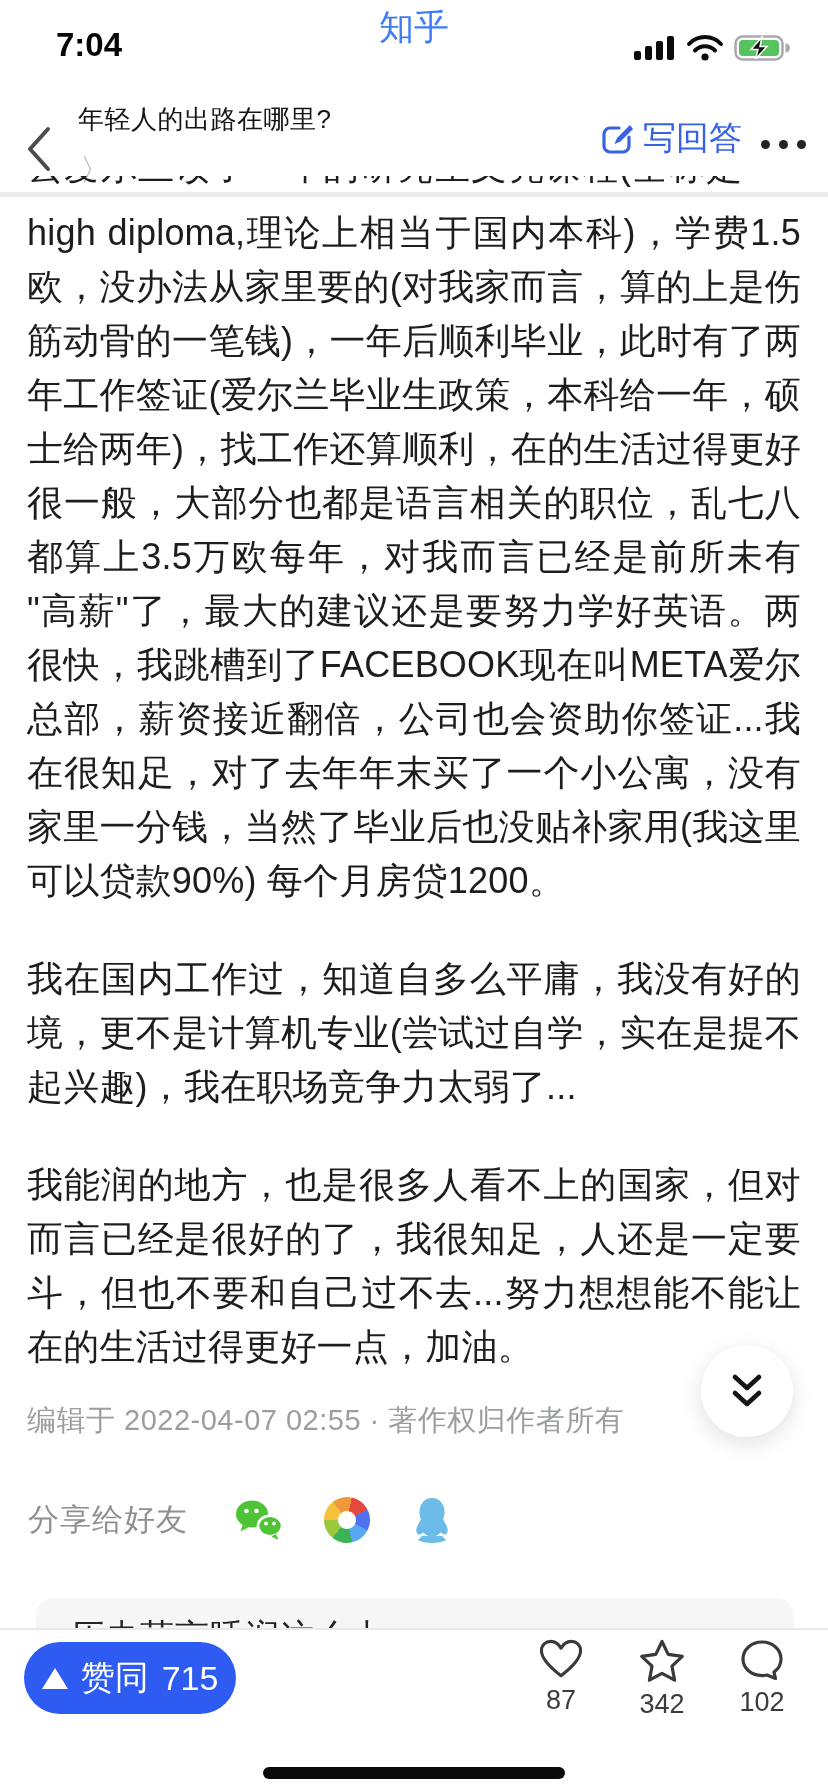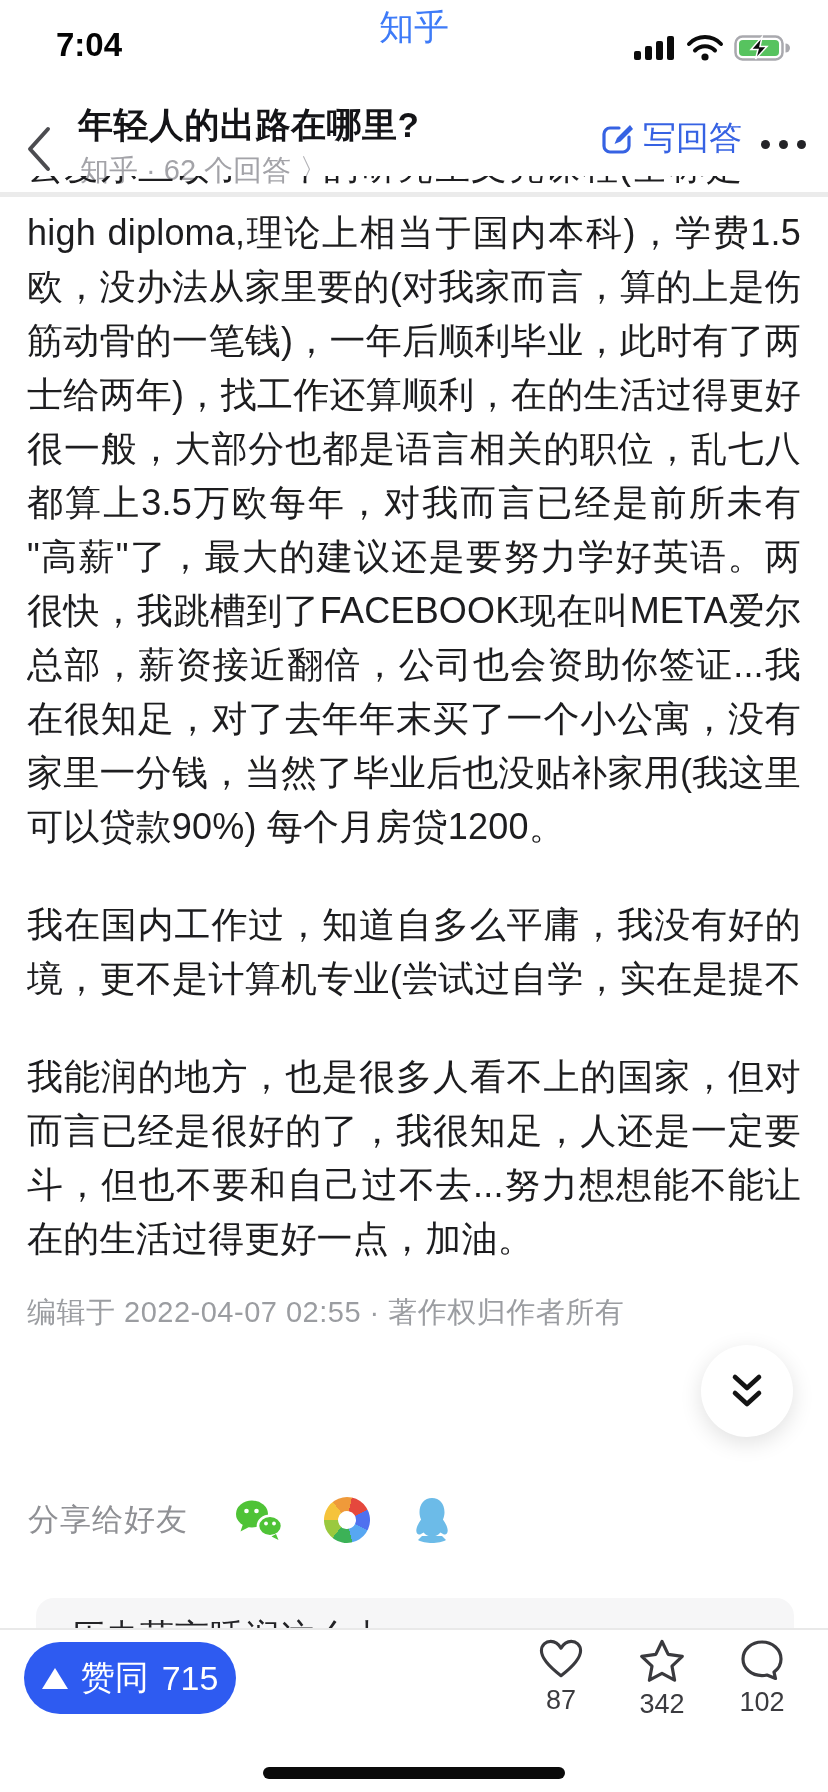--- a/index.html
+++ b/index.html
@@ -8,21 +8,21 @@
     background:#ffffff;
     font-family:"Liberation Sans","DejaVu Sans",sans-serif;
     -webkit-font-smoothing:antialiased;
   }
   
   .time{position:absolute;left:56px;top:26px;font-size:33px;font-weight:700;color:#050505;}
   .app-label{position:absolute;left:0;right:0;top:4px;text-align:center;font-size:35px;font-weight:500;color:#3e7bf8;}
   .status-icons{position:absolute;right:38px;top:34px;display:flex;align-items:center;gap:10px;}
   
   .back-btn{position:absolute;left:24px;top:124px;width:34px;height:52px;}
-  .q-title{position:absolute;left:78px;top:102px;font-size:35px;font-weight:700;color:#141417;letter-spacing:0.5px;}
+  .q-title{position:absolute;left:78px;top:102px;font-size:26px;font-weight:400;color:#141417;letter-spacing:0.5px;}
   .q-sub{position:absolute;left:80px;top:150px;font-size:29px;color:#a3a3a8;display:flex;align-items:center;gap:8px;}
   .q-sub .chev{font-size:30px;color:#b4b4b8;}
   .write-answer{position:absolute;right:86px;top:116px;display:flex;align-items:center;gap:8px;color:#3662e3;font-size:33px;font-weight:500;justify-content:flex-end;}
   .more-dots{position:absolute;right:22px;top:134px;display:flex;gap:9px;align-items:center;height:20px;}
   .more-dots span{width:9px;height:9px;border-radius:50%;background:#232327;}
   .header-divider{position:absolute;left:0;right:0;top:192px;height:5px;background:#ebebeb;}
   
   .clip-line{position:absolute;left:27px;right:27px;top:176px;height:12px;overflow:hidden;}
   .clip-line span{display:block;font-size:36px;line-height:40px;margin-top:-29px;color:#1d1d1f;letter-spacing:1px;}
   .answer-body{position:absolute;left:27px;right:27px;top:206px;}
@@ -81,21 +81,20 @@
   </svg>
 </div>
 
 <div class="back-btn">
   <svg width="30" height="50" viewBox="0 0 30 50">
     <polyline points="24,5 6,25 24,45" fill="none" stroke="#4c4c50" stroke-width="4" stroke-linecap="round" stroke-linejoin="round"></polyline>
   </svg>
 </div>
 <div class="q-title">年轻人的出路在哪里?</div>
 <div class="q-sub">
-  <span>知乎 · 62 个回答</span>
   <span class="chev">〉</span>
 </div>
 <div class="write-answer">
   <svg width="36" height="36" viewBox="0 0 36 36">
     <path d="M20,7 H11 a6,6 0 0 0 -6,6 v12 a6,6 0 0 0 6,6 h13 a6,6 0 0 0 6,-6 V16" fill="none" stroke="#3662e3" stroke-width="3.2" stroke-linecap="round"></path>
     <path d="M31,4 L18,17 l-2.5,6 6,-2.5 L34,8 Z" fill="#3662e3"></path>
   </svg>
   <span>写回答</span>
 </div>
 <div class="more-dots">
@@ -107,33 +106,35 @@
 
 <div class="clip-line">
   <span>去爱尔兰读了一年的研究生文凭课程(全称是</span>
 </div>
 <div class="answer-body">
 
   <div class="paragraph">
       <div class="line">high diploma,理论上相当于国内本科)，学费1.5万</div>
       <div class="line">欧，没办法从家里要的(对我家而言，算的上是伤</div>
       <div class="line">筋动骨的一笔钱)，一年后顺利毕业，此时有了两</div>
+      <div class="line">年工作签证(爱尔兰毕业生政策，本科给一年，硕</div>
       <div class="line">士给两年)，找工作还算顺利，在的生活过得更好一点</div>
       <div class="line">很一般，大部分也都是语言相关的职位，乱七八糟</div>
       <div class="line">都算上3.5万欧每年，对我而言已经是前所未有的</div>
       <div class="line">"高薪"了，最大的建议还是要努力学好英语。两年</div>
       <div class="line">很快，我跳槽到了FACEBOOK现在叫META爱尔兰</div>
       <div class="line">总部，薪资接近翻倍，公司也会资助你签证...我现</div>
       <div class="line">在很知足，对了去年年末买了一个小公寓，没有拿</div>
       <div class="line">家里一分钱，当然了毕业后也没贴补家用(我这里</div>
       <div class="line line-last">可以贷款90%) 每个月房贷1200。</div>
     </div>
     <div class="paragraph">
       <div class="line">我在国内工作过，知道自多么平庸，我没有好的家</div>
       <div class="line">境，更不是计算机专业(尝试过自学，实在是提不</div>
+      <div class="line line-last">起兴趣)，我在职场竞争力太弱了...</div>
     </div>
     <div class="paragraph">
       <div class="line">我能润的地方，也是很多人看不上的国家，但对我</div>
       <div class="line">而言已经是很好的了，我很知足，人还是一定要奋</div>
       <div class="line">斗，但也不要和自己过不去...努力想想能不能让现</div>
       <div class="line line-last">在的生活过得更好一点，加油。</div>
     </div>
     <div class="answer-meta" id="meta-slot">编辑于 2022-04-07 02:55 · 著作权归作者所有</div>
 </div>
 

